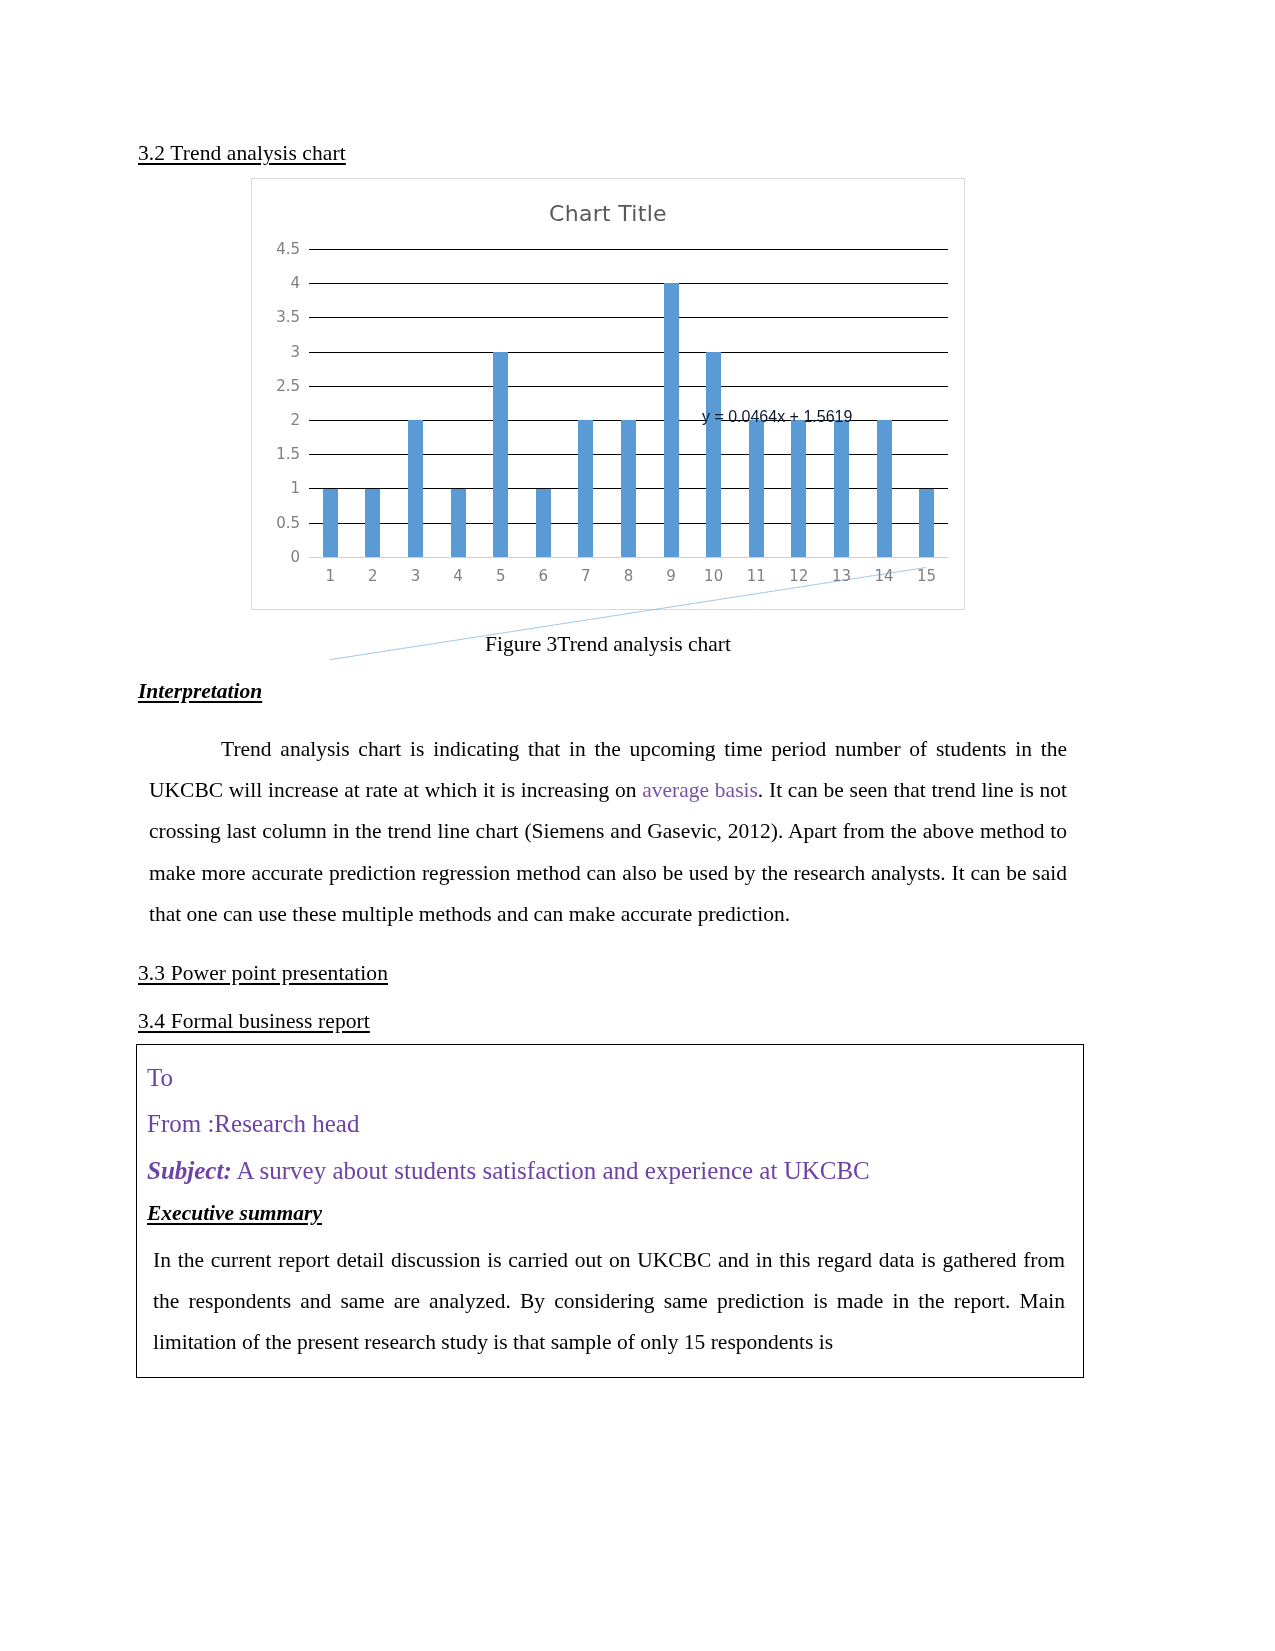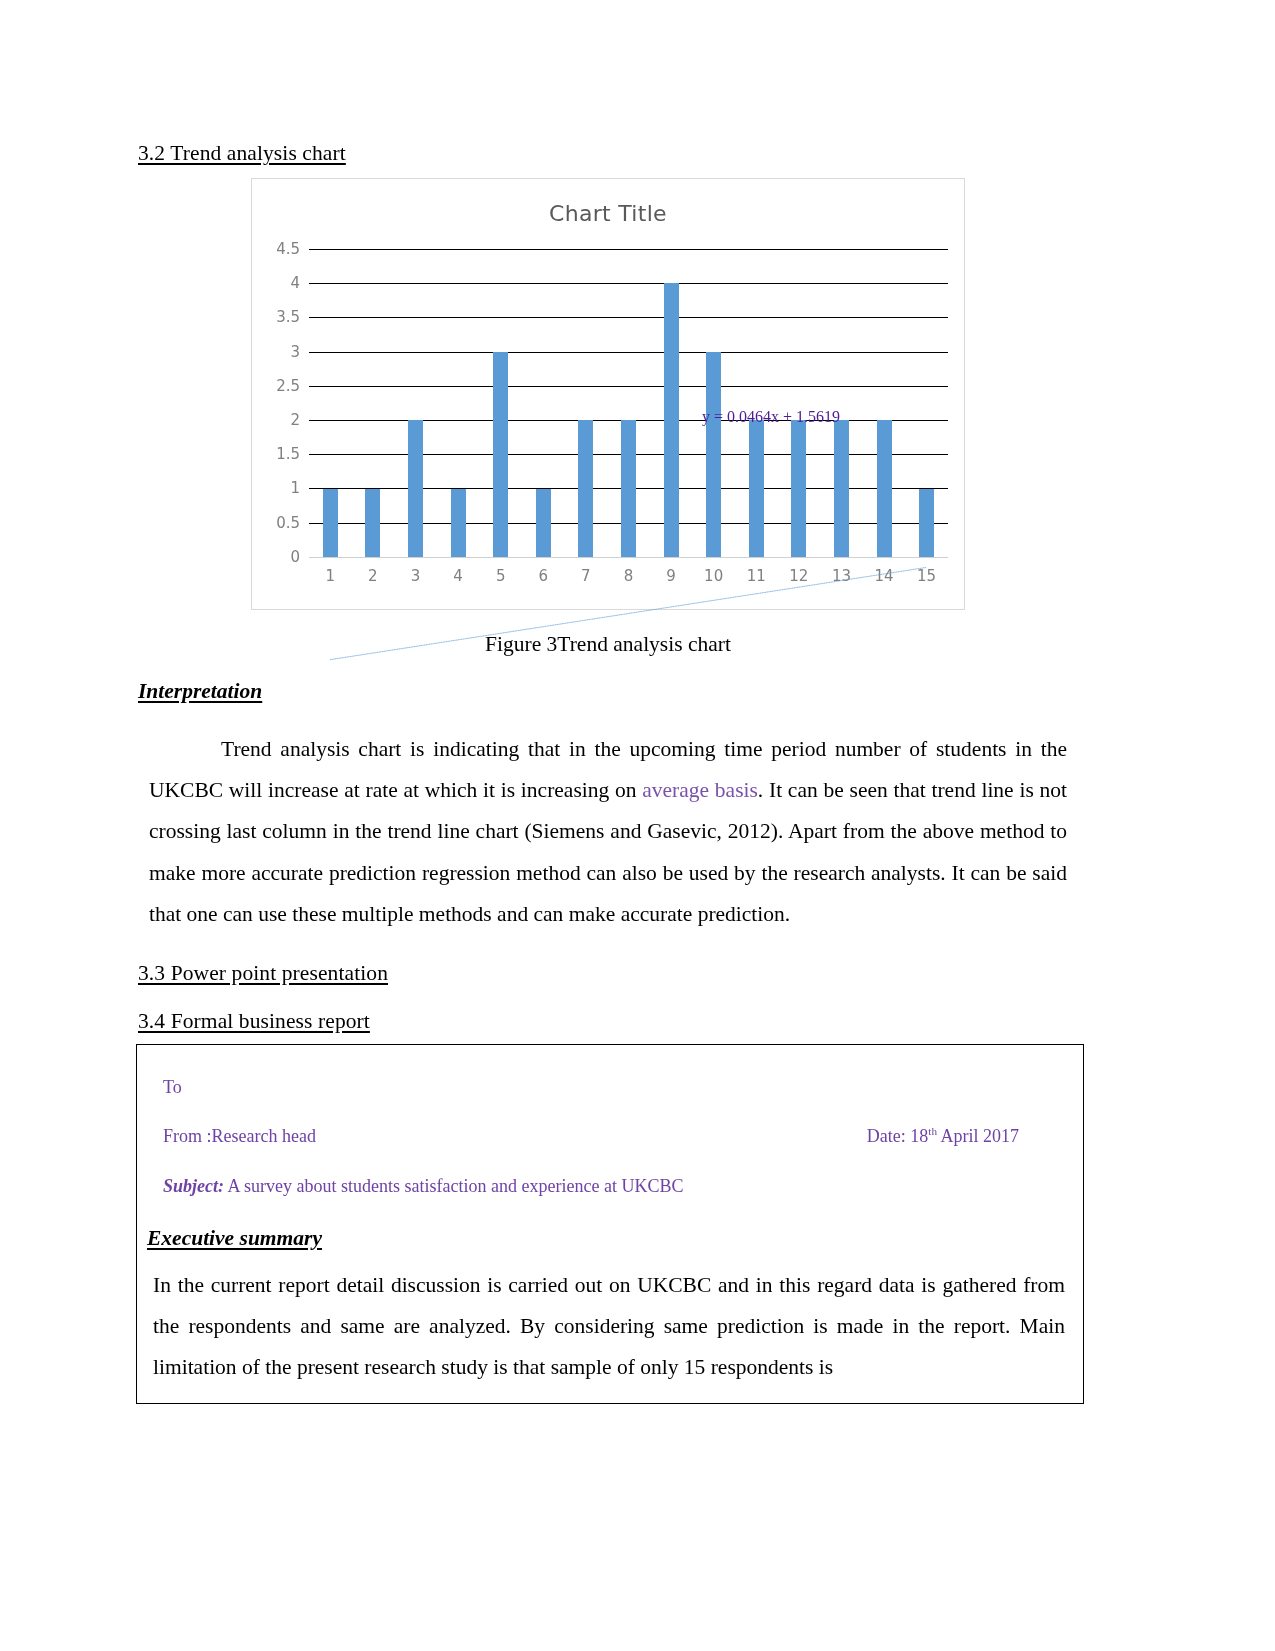--- a/index.html
+++ b/index.html
@@ -129,22 +129,22 @@
     font-family: "DejaVu Sans", "Liberation Sans", sans-serif;
   }
   .trendline {
     position: absolute;
     left: 0; right: 0; top: 0; bottom: 0;
     pointer-events: none;
   }
   .trend-eq {
     position: absolute;
     font-size: 16px;
-    color: #4c1d95;
-    font-family: Liberation Serif, serif;
+    color: #0f172a;
+    font-family: Liberation Sans, sans-serif;
     white-space: nowrap;
     left: 61.5%;
     top: 51.5%;
   }
 
   .fig-caption {
     text-align: center;
     font-size: 21.5px;
     margin: 22px 0 0 0;
   }
@@ -165,23 +165,23 @@
   .report-box {
     border: 1.3px solid #000000;
     box-sizing: border-box;
     padding: 10px 12px 8px 10px;
     margin-top: 8px;
     width: 948px;
     margin-left: -2px;
   }
   .rb-line {
     color: #6f42a5;
-    font-size: 18px;
+    font-size: 25px;
     line-height: 1.85;
-    margin: 16px;
+    margin: 0;
   }
   .rb-row {
     display: flex;
     justify-content: space-between;
     align-items: baseline;
   }
   .rb-date {
     padding-right: 36px;
   }
   .rb-subject-label {
@@ -338,21 +338,20 @@
     <div class="sec-heading">3.3 Power point presentation </div>
 
     <div class="spacer-sm"></div>
 
     <div class="sec-heading">3.4 Formal business report</div>
 
     <div class="report-box">
       <p class="rb-line">To</p>
       <div class="rb-line rb-row">
         <span>From :Research head</span>
-        <span class="rb-date"><span>Date: 18</span><sup>th</sup><span> April 2017</span></span>
       </div>
       <p class="rb-line"><span class="rb-subject-label">Subject:</span><span> A survey about students satisfaction and experience at UKCBC</span></p>
       <p class="rb-exec">Executive summary</p>
       <p class="rb-para">In the current report detail discussion is carried out on UKCBC and in this regard data is gathered from the respondents and same are analyzed. By considering same prediction is made in the report. Main limitation of the present research study is that sample of only 15 respondents is</p>
     </div>
 
   </div>
 </div>
 
 </body></html>

